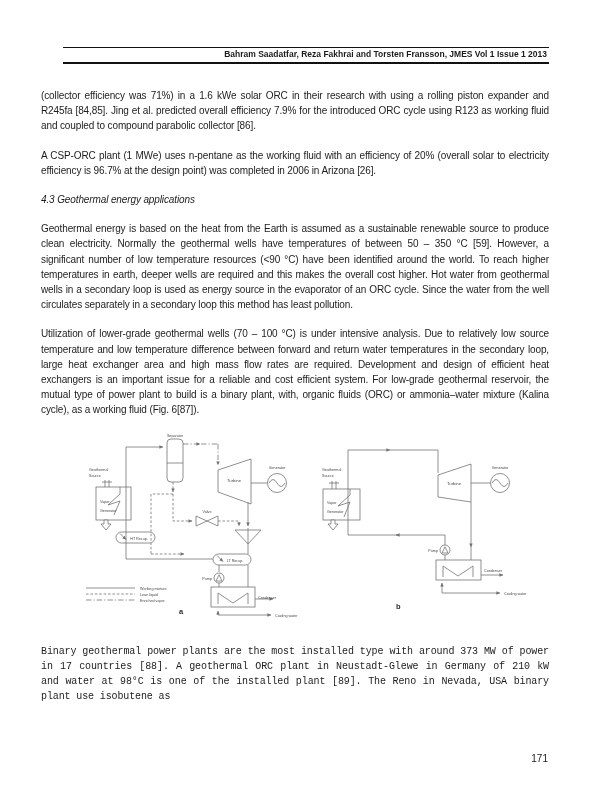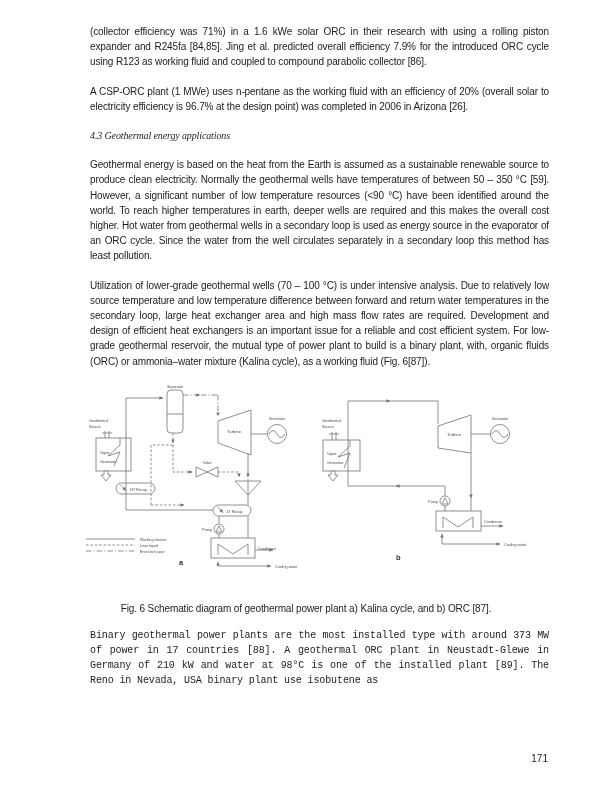--- a/index.html
+++ b/index.html
@@ -10,28 +10,28 @@
   }
   .header {
     margin:47px 63px 0 63px;
     border-top:1px solid #111;
     border-bottom:2px solid #111;
     text-align:right;
     font-size:8.5px; line-height:11px;
     padding:1px 2px 2px 2px;
     font-weight:600;
   }
-  .body-text { margin:24px 63px 0 90px; }
+  .body-text { margin:24px 63px 0 41px; }
   .body-text p {
     font-size:10px; line-height:15.2px; letter-spacing:-0.12px;
     text-align:justify; margin:0 0 14px 0;
   }
   .section-heading {
     font-size:10px; line-height:15.2px; font-style:italic;
-    margin:14px 0 14px 0 !important; text-align:center;font-family:Liberation Serif, serif;
+    margin:14px 0 14px 0 !important; text-align:center;
   }
   .figure-row {
     margin:6px 0 0 83px;
     display:flex; flex-direction:row; align-items:flex-start;
   }
   .figure-caption {
     text-align:center; font-size:10px; letter-spacing:-0.12px;
     margin:8px 63px 14px 63px;
   }
   .page-number {
@@ -47,20 +47,23 @@
   .ddot { stroke-dasharray:5.5 2 1.2 2; }
   .lbl  { font-size:4.2px; }
   .lbl-s{ font-size:3.7px; }
   .tag  { font-size:7.5px; font-weight:bold; fill:#2e2e2e; }
 </style>
 </head>
 <body>
 
 <div class="page">
 
+  <div class="header">
+    <span>Bahram Saadatfar, Reza Fakhrai and Torsten Fransson, JMES Vol 1 Issue 1 2013</span>
+  </div>
 
   <div class="body-text">
     <p>(collector efficiency was 71%) in a 1.6 kWe solar ORC in their research with using a rolling piston expander and R245fa [84,85]. Jing et al. predicted overall efficiency 7.9% for the introduced ORC cycle using R123 as working fluid and coupled to compound parabolic collector [86].</p>
     <p>A CSP-ORC plant (1 MWe) uses n-pentane as the working fluid with an efficiency of 20% (overall solar to electricity efficiency is 96.7% at the design point) was completed in 2006 in Arizona [26].</p>
     <p class="section-heading">4.3 Geothermal energy applications</p>
     <p>Geothermal energy is based on the heat from the Earth is assumed as a sustainable renewable source to produce clean electricity. Normally the geothermal wells have temperatures of between 50 – 350 °C [59]. However, a significant number of low temperature resources (&lt;90 °C) have been identified around the world. To reach higher temperatures in earth, deeper wells are required and this makes the overall cost higher. Hot water from geothermal wells in a secondary loop is used as energy source in the evaporator of an ORC cycle. Since the water from the well circulates separately in a secondary loop this method has least pollution.</p>
     <p>Utilization of lower-grade geothermal wells (70 – 100 °C) is under intensive analysis. Due to relatively low source temperature and low temperature difference between forward and return water temperatures in the secondary loop, large heat exchanger area and high mass flow rates are required. Development and design of efficient heat exchangers is an important issue for a reliable and cost efficient system. For low-grade geothermal reservoir, the mutual type of power plant to build is a binary plant, with, organic fluids (ORC) or ammonia–water mixture (Kalina cycle), as a working fluid (Fig. 6[87]).</p>
   </div>
 
   <div class="figure-row">
@@ -237,21 +240,20 @@
         <path class="ln" d="M125,145 L125,134 L140,144 L155,134 L155,145"></path>
         <text class="lbl-s" x="166" y="139.5">Condenser</text>
       </g>
 
       <text class="lbl-s" x="186" y="163">Cooling water</text>
 
       <text class="tag" x="78" y="177">b</text>
     </svg>
   </div>
 
-  <div class="figure-caption">Fig. 6 Schematic diagram of geothermal power plant a) Kalina cycle, and b) ORC  [87].</div>
 
   <div class="body-text" style="margin-top:0;font-family:Liberation Mono, monospace;">
     <p>Binary geothermal power plants are the most installed type with around 373 MW of power in 17 countries [88]. A geothermal ORC plant in Neustadt-Glewe in Germany of 210 kW and water at 98°C is one of the installed plant [89]. The Reno in Nevada, USA binary plant use isobutene as</p>
   </div>
 
   <div class="page-number">171</div>
 
 </div>
 
 </body></html>

